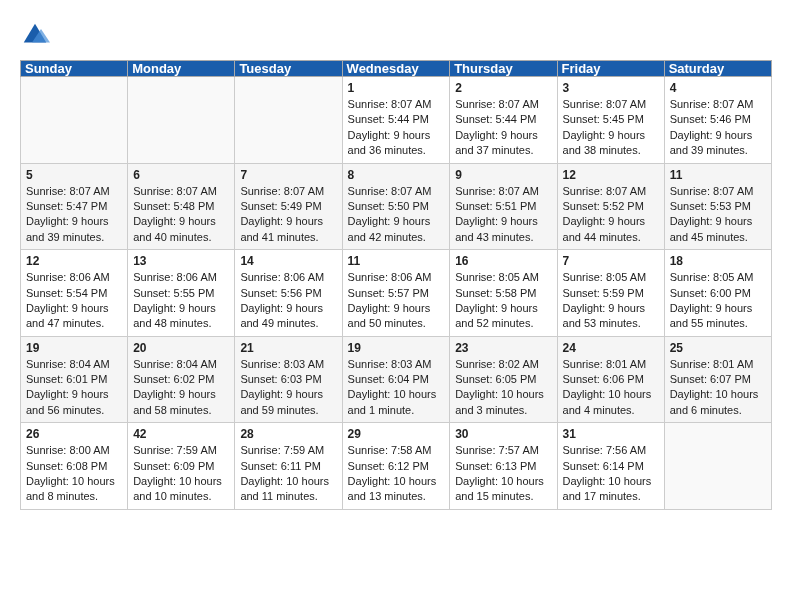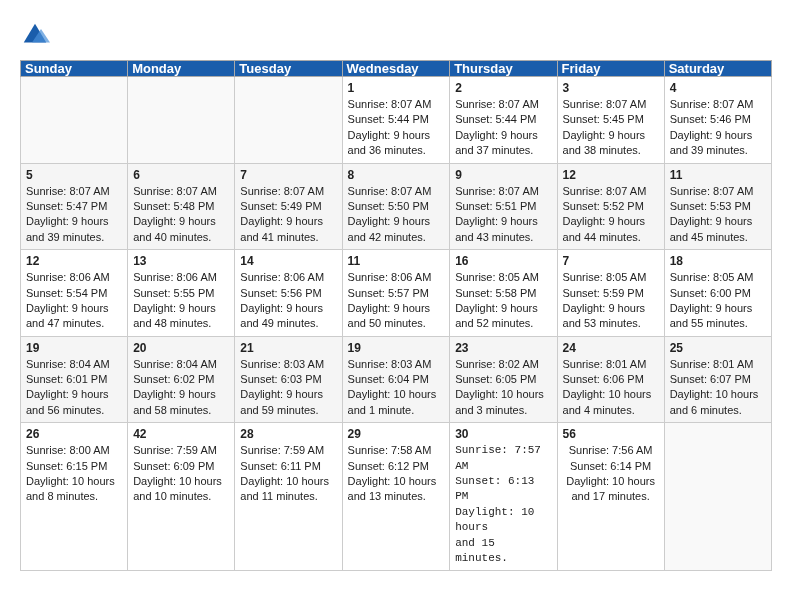--- a/index.html
+++ b/index.html
@@ -306,21 +306,21 @@
           <div class="day-info" style="white-space: pre-line;">Sunrise: 8:01 AM
 Sunset: 6:07 PM
 Daylight: 10 hours
 and 6 minutes.</div>
         </td>
       </tr>
       <tr>
         <td>
           <div class="day-num">26</div>
           <div class="day-info" style="white-space: pre-line;">Sunrise: 8:00 AM
-Sunset: 6:15 PM
+Sunset: 6:08 PM
 Daylight: 10 hours
 and 8 minutes.</div>
         </td>
         <td>
           <div class="day-num">42</div>
           <div class="day-info" style="white-space: pre-line;">Sunrise: 7:59 AM
 Sunset: 6:09 PM
 Daylight: 10 hours
 and 10 minutes.</div>
         </td>
@@ -333,28 +333,28 @@
         </td>
         <td>
           <div class="day-num">29</div>
           <div class="day-info" style="white-space: pre-line;">Sunrise: 7:58 AM
 Sunset: 6:12 PM
 Daylight: 10 hours
 and 13 minutes.</div>
         </td>
         <td>
           <div class="day-num">30</div>
-          <div class="day-info" style="white-space: pre-line; font-family: Liberation Mono, monospace;">Sunrise: 7:57 AM
+          <div class="day-info" style="white-space: pre-line;">Sunrise: 7:57 AM
 Sunset: 6:13 PM
 Daylight: 10 hours
 and 15 minutes.</div>
         </td>
         <td>
-          <div class="day-num">56</div>
-          <div class="day-info" style="white-space: pre-line; text-align: center;">Sunrise: 7:56 AM
+          <div class="day-num">31</div>
+          <div class="day-info" style="white-space: pre-line;">Sunrise: 7:56 AM
 Sunset: 6:14 PM
 Daylight: 10 hours
 and 17 minutes.</div>
         </td>
         <td class="empty-cell"></td>
       </tr>
     </tbody>
 </table>
 
 </body></html>

